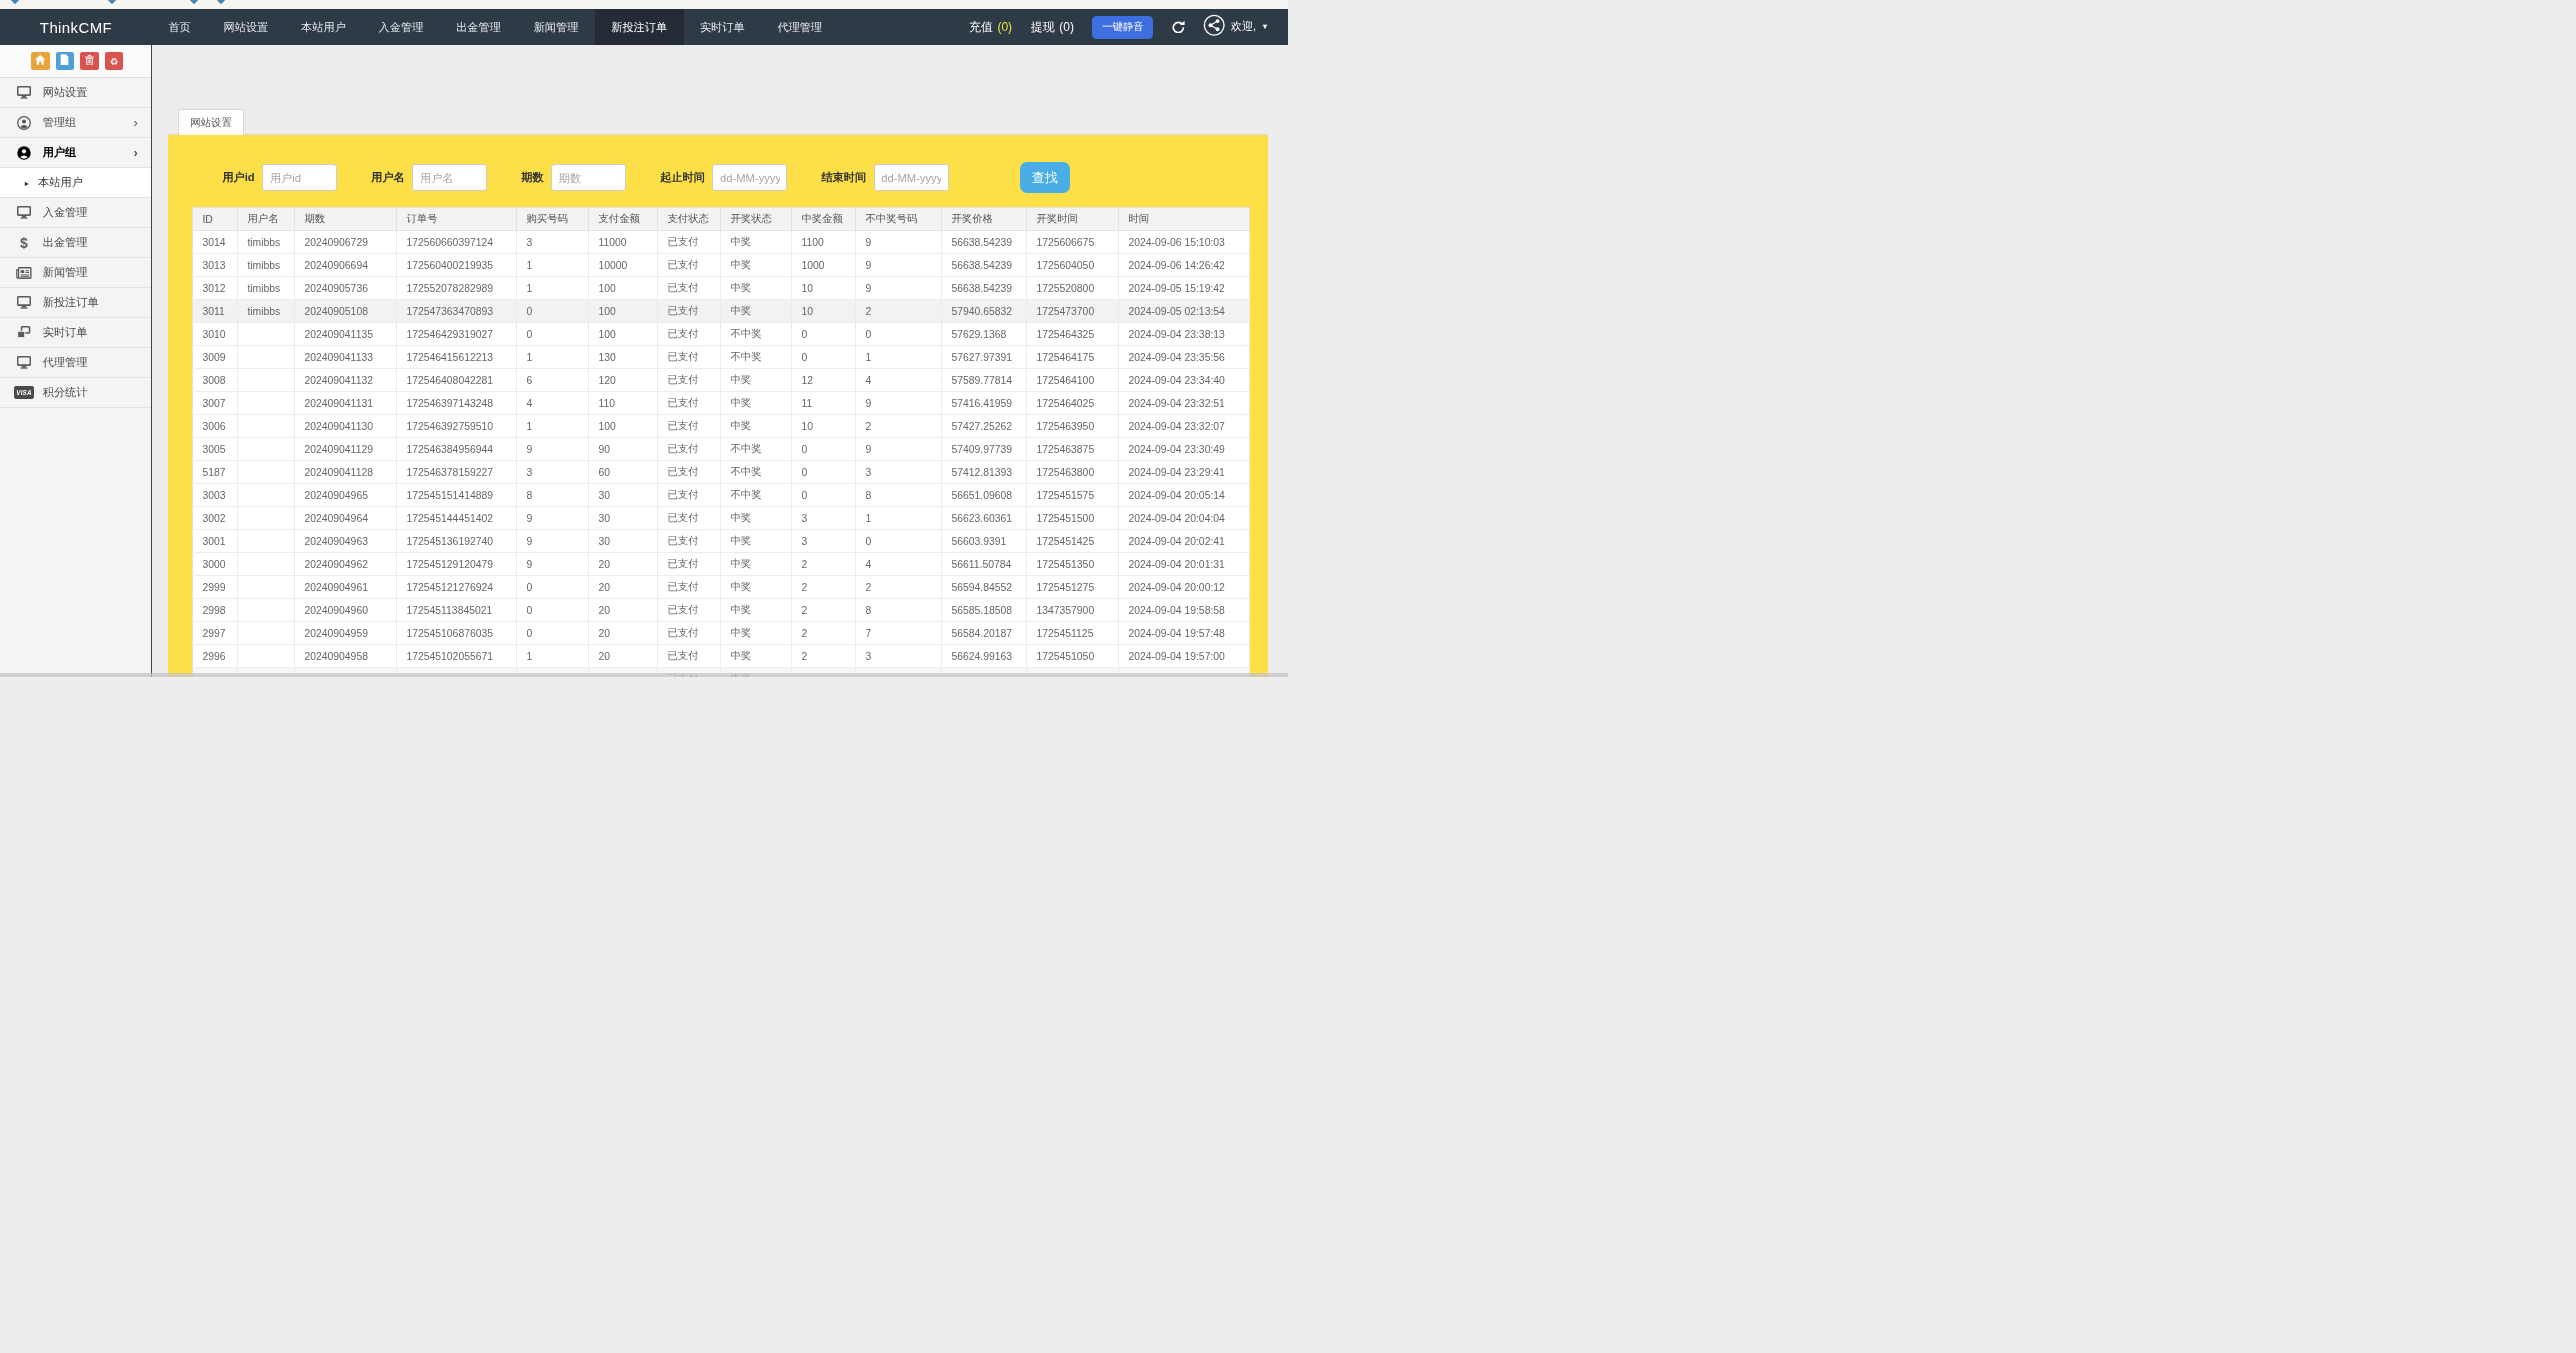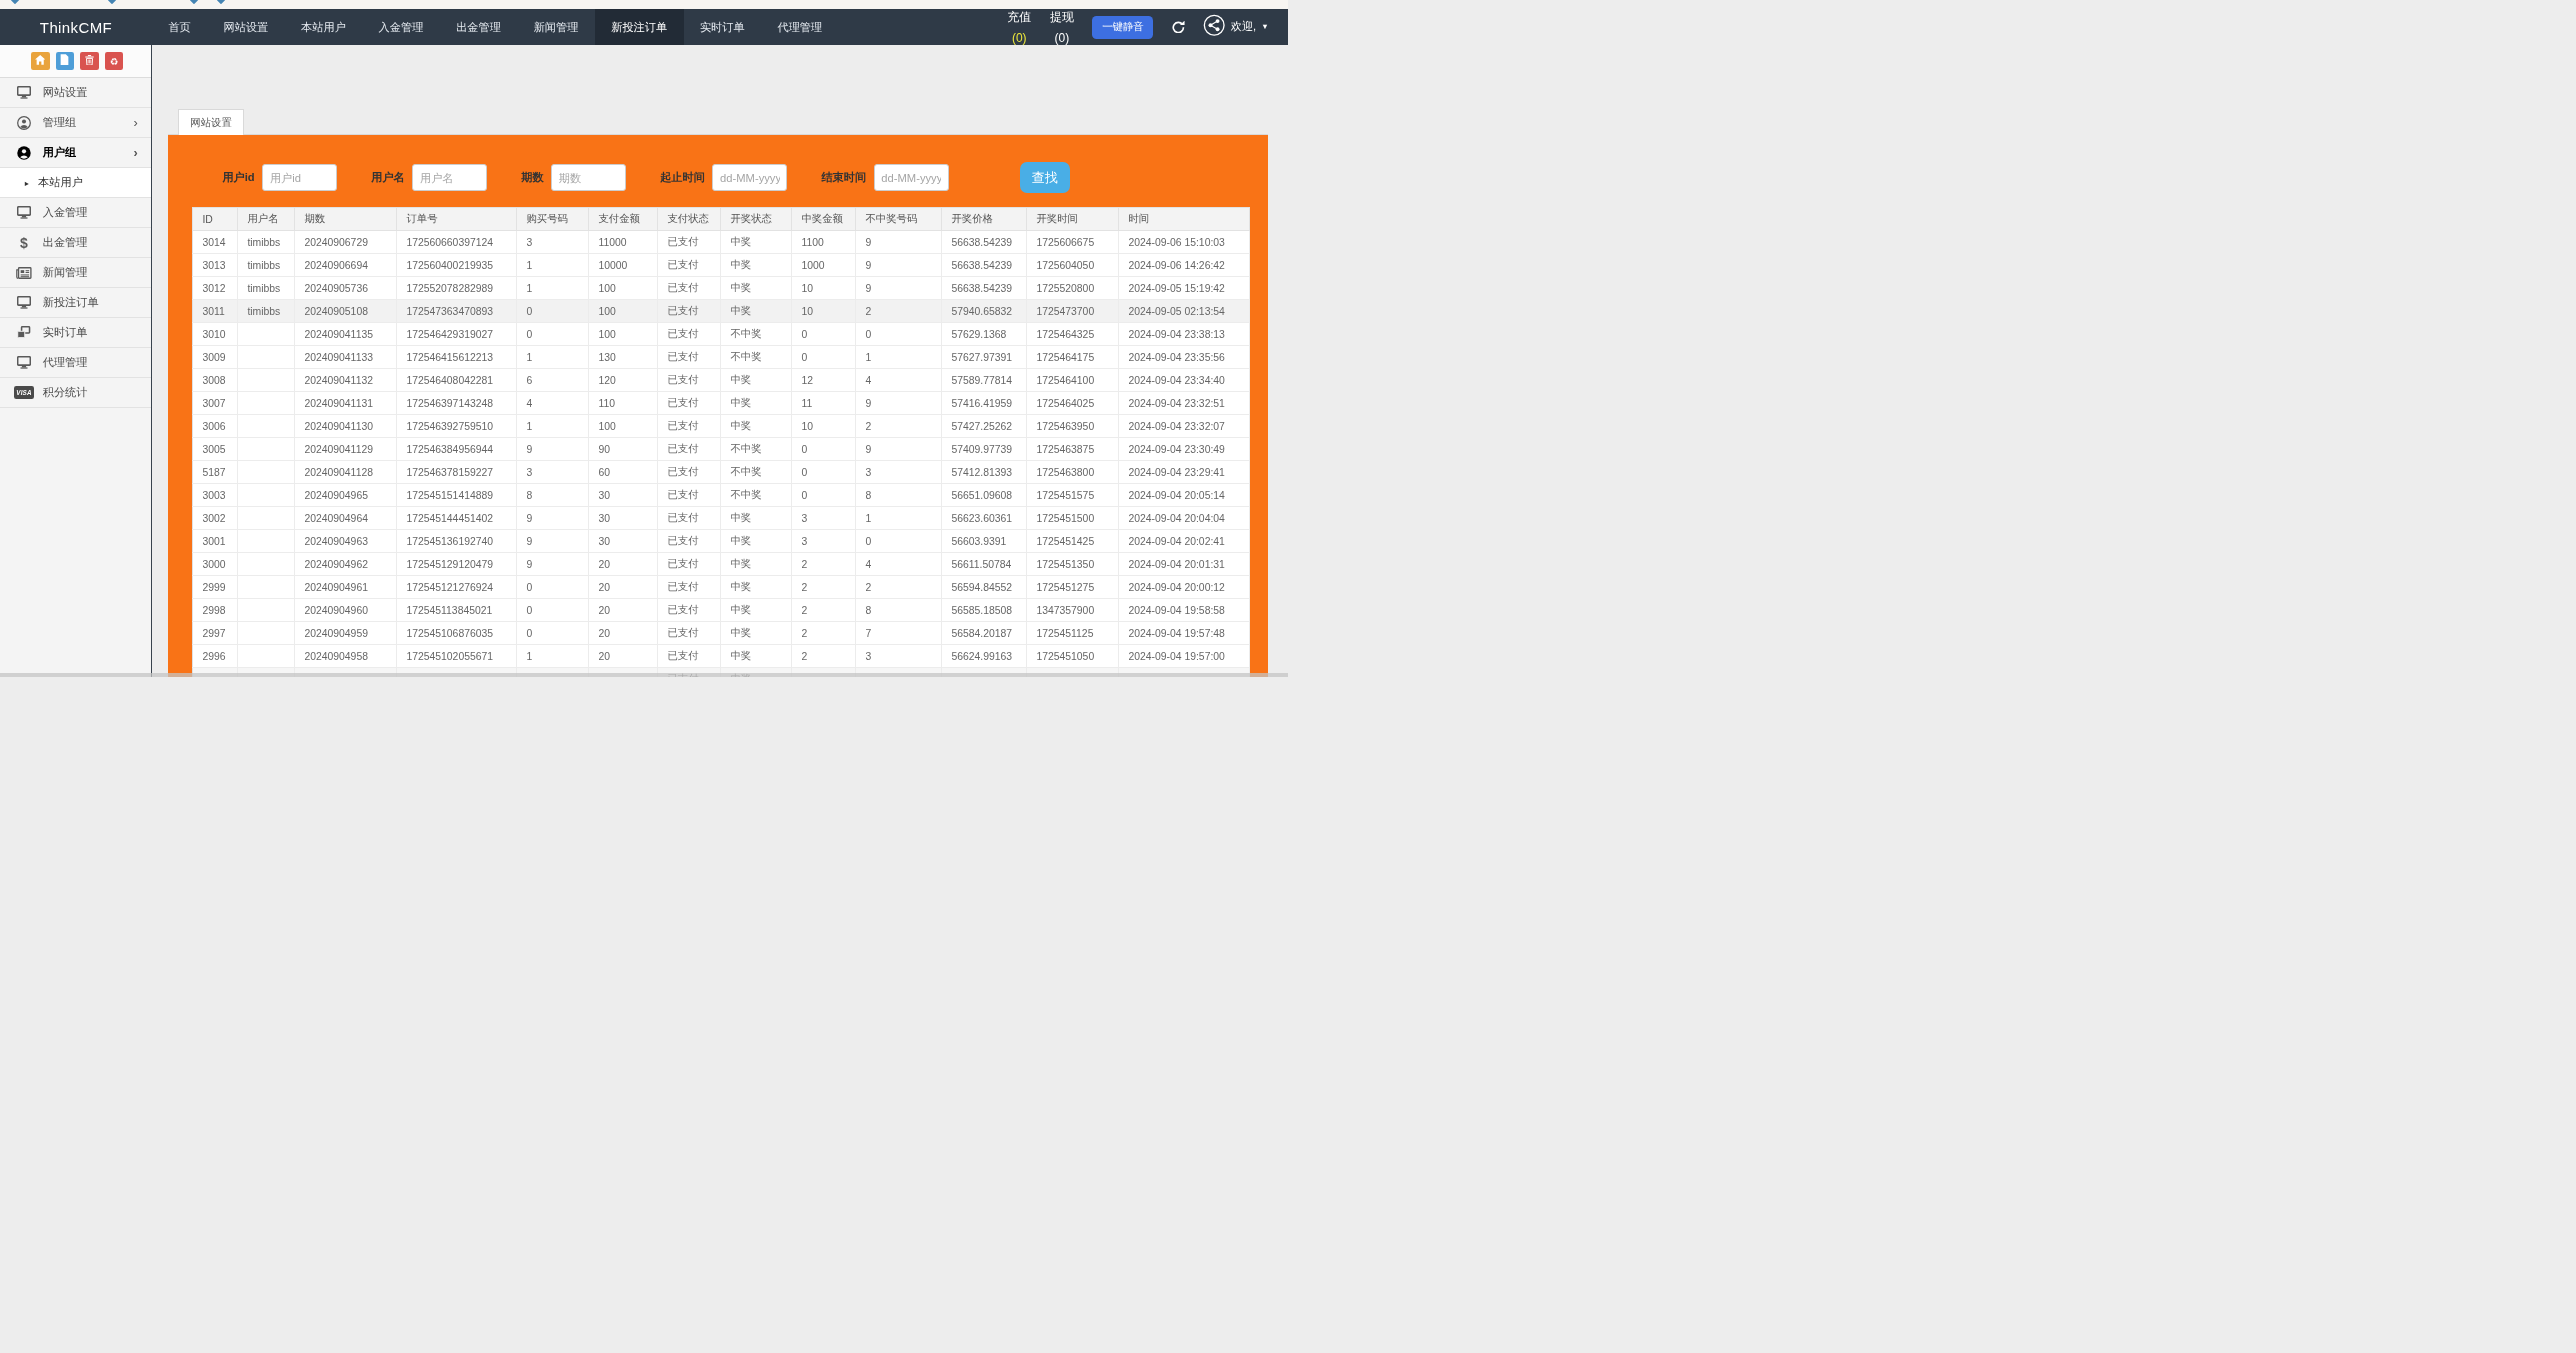--- a/index.html
+++ b/index.html
@@ -12,21 +12,21 @@
   
   .topstrip { position:absolute; top:0; left:0; right:0; height:9px; background:#f7f5f2; z-index:5; }
   .topstrip .bm { position:absolute; top:-3px; width:6px; height:6px; background:#4585b4; transform:rotate(45deg); border-radius:0.7px; }
   
   .navbar { position:absolute; top:9px; left:0; right:0; height:36px; background:#2f3a47; display:flex; align-items:stretch; z-index:4; }
   .brand { width:152px; display:flex; align-items:center; justify-content:center; color:#fff; font-size:15px; letter-spacing:0.4px; }
   .nav-menu { display:flex; align-items:stretch; }
   .nav-item { padding:0 16.4px; line-height:36px; color:#e6ebf1; font-size:11.2px; cursor:pointer; white-space:nowrap; }
   .nav-item.active { background:#222b36; color:#fff; }
   .nav-right { margin-left:auto; display:flex; align-items:center; gap:18.6px; padding-right:19.4px; color:#fff; font-size:12px; }
-  .nav-counter { display:flex; gap:4.5px; align-items:center; white-space:nowrap;flex-direction:column; }
+  .nav-counter { display:flex; gap:4.5px; align-items:center; white-space:nowrap; }
   .count-yellow { color:#ece73b; }
   .count-white { color:#fff; }
   .mute-btn { background:#3d6fe1; color:#fff; border:none; border-radius:4.5px; padding:4.5px 9.7px; font-size:10.4px; font-family:inherit; cursor:pointer; white-space:nowrap; }
   .icon-btn { display:flex; align-items:center; color:#fff; cursor:pointer; }
   .welcome-group { display:flex; align-items:center; gap:5px; cursor:pointer; }
   .welcome-text { font-size:11.2px; }
   .caret { font-size:7.5px; }
   
   .sidebar { position:absolute; top:45px; left:0; width:152px; bottom:0; background:#f4f4f4; border-right:1.5px solid #39434e; z-index:3; }
   .side-toolbar { height:33px; background:#fbfbfb; border-bottom:0.7px solid #dcdcdc; display:flex; align-items:center; padding-left:31px; gap:6px; }
@@ -42,21 +42,21 @@
   .side-item.active .s-icon { color:#000; }
   .side-item.sub { background:#fff; padding-left:22.4px; gap:6.7px; color:#333; font-weight:normal; }
   .side-item.sub .s-icon { width:9px; font-size:8.2px; color:#333; }
   .side-chevron { position:absolute; right:13.4px; font-size:12.7px; color:#555; }
   .dollar-glyph { font-size:14px; font-weight:bold; }
   .visa-badge { background:#4a4a4a; color:#fff; font-size:6.3px; font-weight:bold; font-style:italic; border-radius:2.2px; padding:3px 2.2px; letter-spacing:0.2px; }
   
   .content { position:absolute; left:152px; top:45px; right:0; bottom:0; background:#ededed; }
   .tabbar { position:absolute; left:16.4px; right:20px; top:64px; height:25px; z-index:2; }
   .tab { display:inline-block; height:26px; line-height:25px; padding:0 11.2px; background:#fff; border:0.7px solid #d9d9d9; border-bottom:none; font-size:10.4px; color:#555; margin-left:9.7px; cursor:pointer; }
-  .panel { position:absolute; left:16.4px; right:20px; top:89px; bottom:0; background:#f97316; border-top:0.7px solid #d9d9d9; overflow:hidden; }
+  .panel { position:absolute; left:16.4px; right:20px; top:89px; bottom:0; background:#fde047; border-top:0.7px solid #d9d9d9; overflow:hidden; }
   
   .search-form { display:flex; align-items:center; margin:27px 0 0 54px; }
   .form-group { display:flex; align-items:center; gap:7.5px; margin-right:34px; }
   .form-label { font-size:11.2px; font-weight:bold; color:#333; white-space:nowrap; }
   .form-input { width:75px; height:27.6px; border:0.7px solid #ccc; border-radius:3px; padding:0 6.7px; font-size:11.2px; color:#555; font-family:inherit; outline:none; }
   .form-input::placeholder { color:#a5a5a5; }
   .search-btn { margin-left:37px; width:50px; height:31px; background:#49aee6; color:#fff; border:none; border-radius:7px; font-size:13px; font-family:inherit; cursor:pointer; }
   
   .orders-table { border-collapse:collapse; table-layout:fixed; width:1058px; margin:14px 0 0 24px; font-size:10.4px; color:#666; background:#fff; border:0.7px solid #e0e0e0; }
   .orders-table th { background:#f3f3f3; font-weight:normal; color:#555; text-align:left; padding-left:9px; height:23px; border:0.7px solid #e2e2e2; white-space:nowrap; overflow:hidden; }

